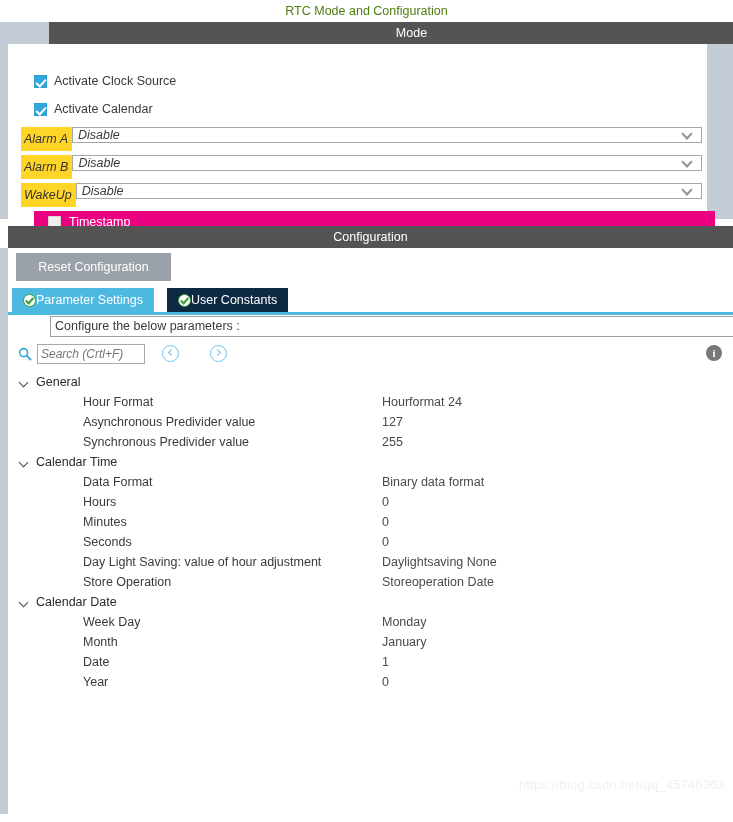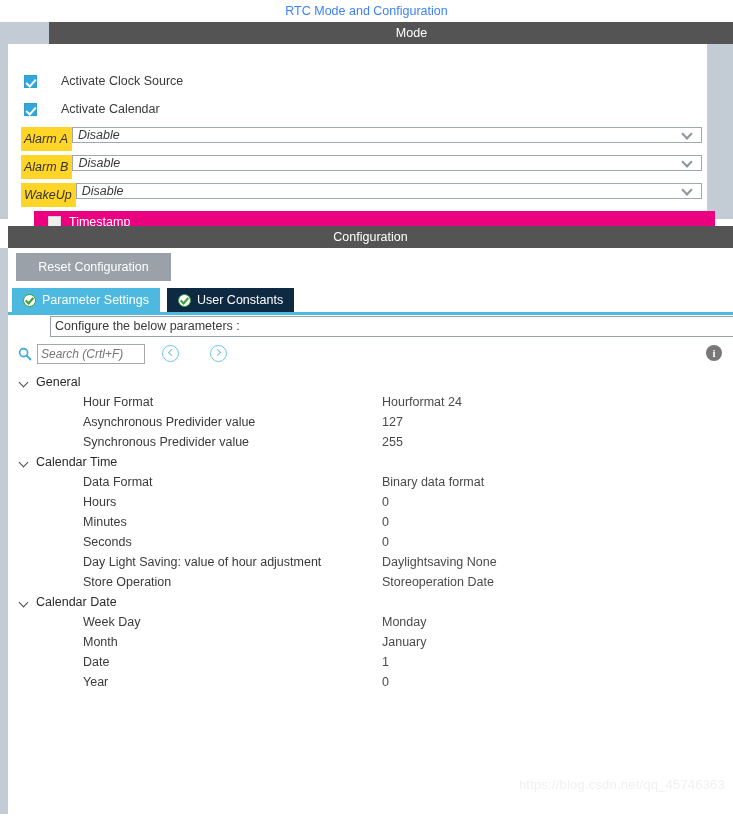--- a/index.html
+++ b/index.html
@@ -14,21 +14,21 @@
     position: relative;
     width: 733px; height: 822px;
     background: #ffffff;
     overflow: hidden;
   }
 
   
   .win-title {
     position: absolute; left: 0; top: 0; width: 733px; height: 22px;
     background: #ffffff;
-    color: #3b82f6;
+    color: #4d7c0f;
     font-size: 12.5px;
     text-align: center;
     line-height: 22px;
   }
 
   
   .mode-panel {
     position: absolute; left: 0; top: 22px; width: 733px; height: 197px;
     background: #c3ccd4;
   }
@@ -42,23 +42,23 @@
     margin-left: 41px;
   }
   .mode-band { top: 0px; }
 
   .mode-body {
     position: absolute; left: 8px; top: 22px; width: 699px; height: 175px;
     background: #ffffff;
   }
 
   .chk-row {
-    position: absolute; left: 16px;
+    position: absolute; left: 26px;
     height: 18px;
-    display: flex; align-items: center; gap: 24px;
+    display: flex; align-items: center; gap: 7px;
   }
   .cb {
     width: 13px; height: 13px;
     border: 1px solid #2f9fd0;
     background: #33a6dc;
     position: relative;
     flex: 0 0 auto;
   }
   .cb::after {
     content: "";
@@ -157,21 +157,21 @@
     font-family: "Liberation Sans", sans-serif;
     cursor: pointer;
   }
 
   
   .tabbar {
     position: absolute; left: 0; top: 40px; width: 725px; height: 24px;
   }
   .tab {
     position: absolute; top: 0; height: 24px;
-    display: flex; align-items: center; gap: 6px;
+    display: flex; align-items: center; 
     padding: 8px 11px;
     font-size: 12.5px;
     cursor: pointer;
     white-space: nowrap;
   }
   .tab.active { left: 4px; background: #4db8e0; color: #ffffff; }
   .tab.inactive { left: 159px; background: #0e2a43; color: #ffffff; }
   .tick-icon {
     width: 13px; height: 13px; border-radius: 50%;
     background: #ffffff;

